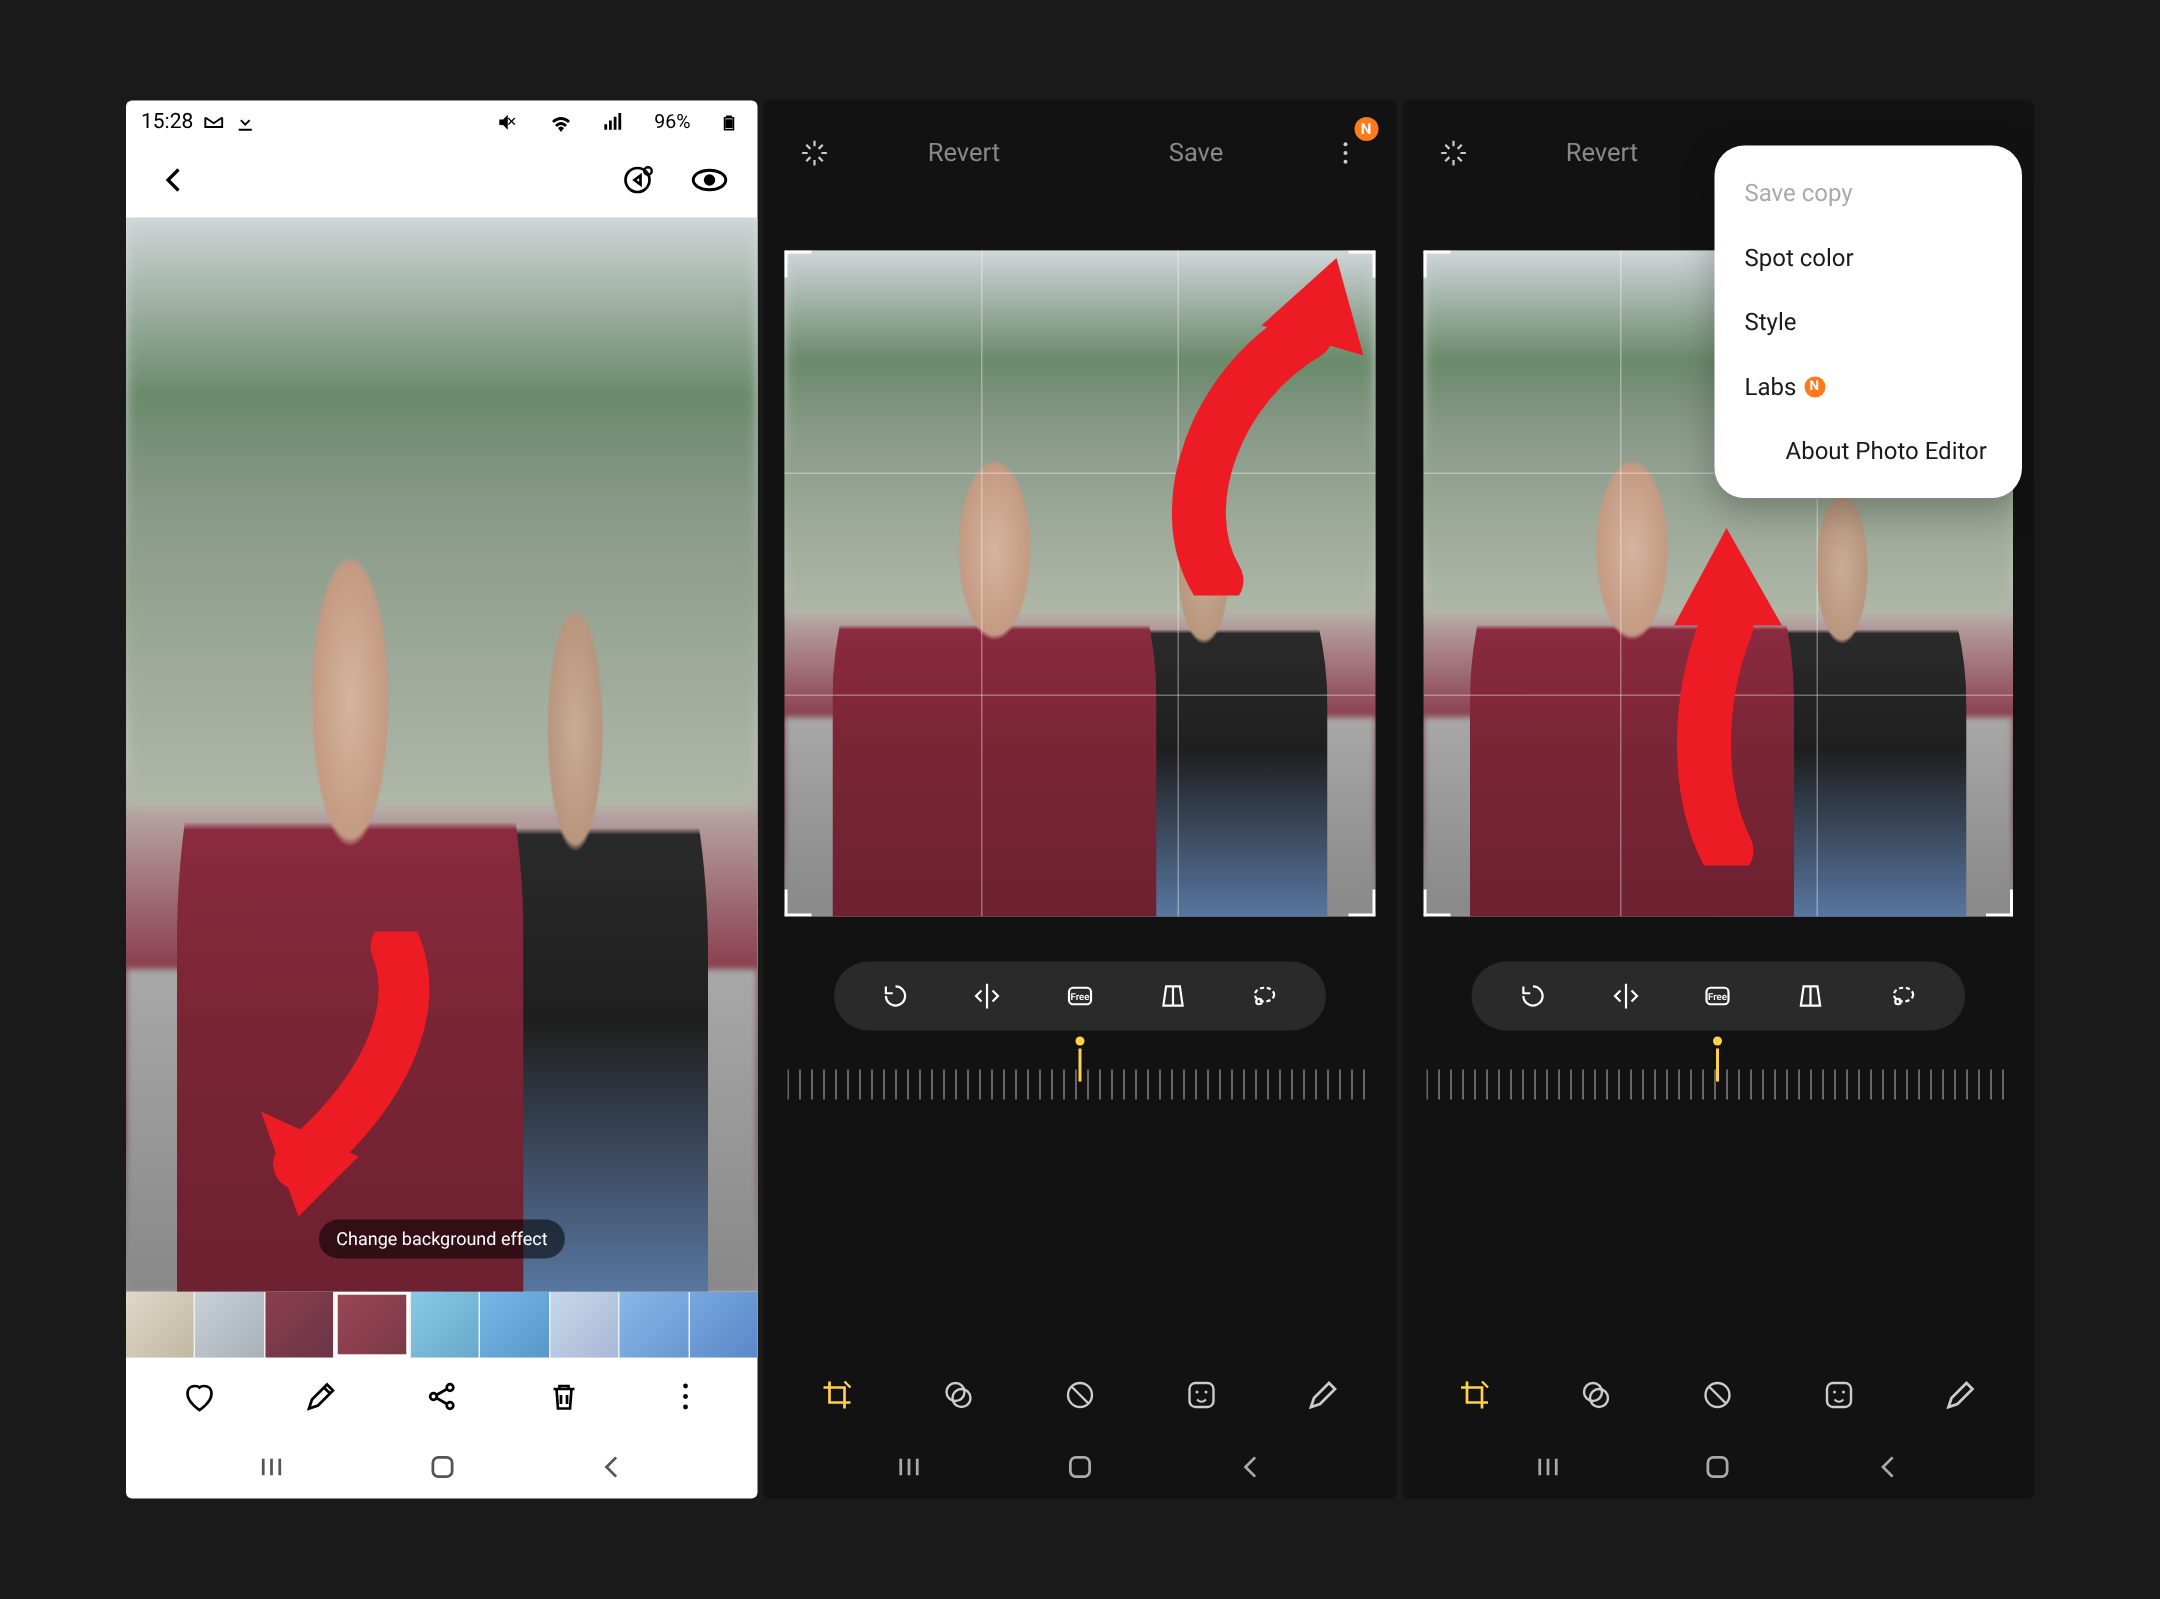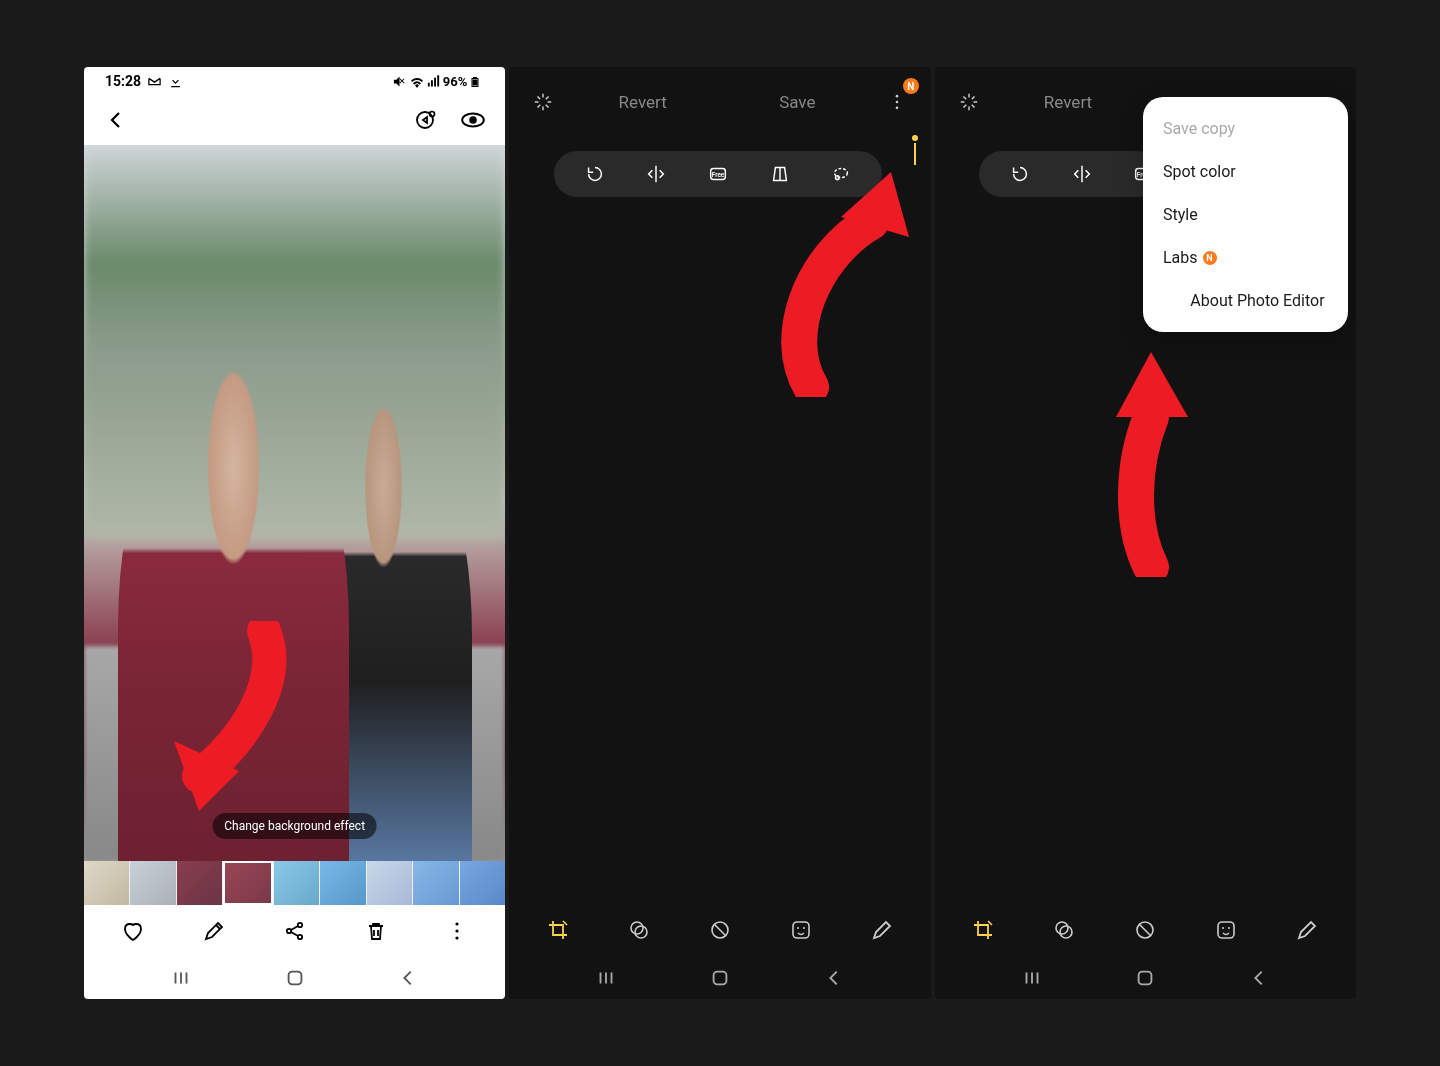--- a/index.html
+++ b/index.html
@@ -29,26 +29,26 @@
     flex-direction: column;
   }
   .panel.light { background: #fff; color: #000; }
   .panel.dark { background: #121212; color: #fff; }
 
   
   .status-bar {
     height: 28px;
     display: flex;
     align-items: center;
-    padding: 0 21px;
+    padding: 0 10px;
     font-size: 14px;
-    font-weight: 700;
+    font-weight: 400;
   }
   .status-bar .left { display: flex; align-items: center; gap: 6px; }
-  .status-bar .right { margin-left: auto; display: flex; align-items: center; gap: 2px; }
+  .status-bar .right { margin-left: auto; display: flex; align-items: center; gap: 20px; }
   .stat-icon { width: 15px; height: 15px; display:inline-block; }
 
   
   .top-bar {
     height: 50px;
     display: flex;
     align-items: center;
     padding: 0 14px;
     gap: 12px;
   }
@@ -57,20 +57,21 @@
     width: 36px; height: 36px;
     display: flex; align-items: center; justify-content: center;
     cursor: pointer;
   }
 
   
   .photo-area {
     flex: 1;
     position: relative;
     display: flex;
+    flex-direction: column;
     text-align: center;
   }
   .photo {
     flex: 1;
     background: linear-gradient(180deg, #d8dde0 0%, #b8c4bc 20%, #9ab08e 35%, #c5c8c0 50%, #8a3e4e 70%, #6a3545 85%, #9a9a9a 100%);
     position: relative;
     overflow: hidden;
     text-decoration: underline;
   }
   .photo .subject1 {

